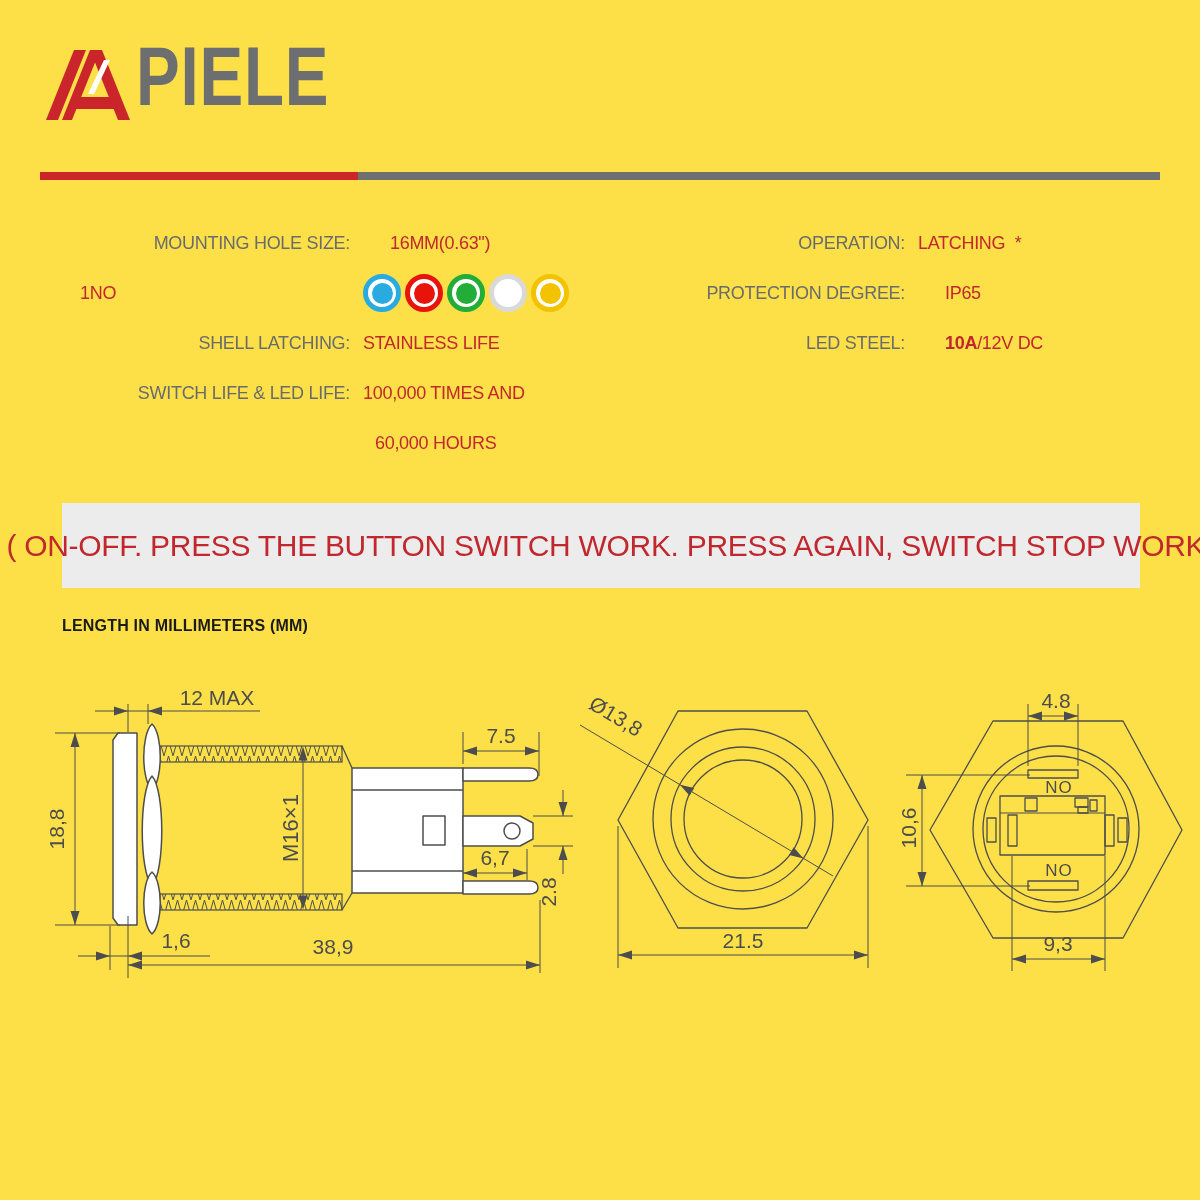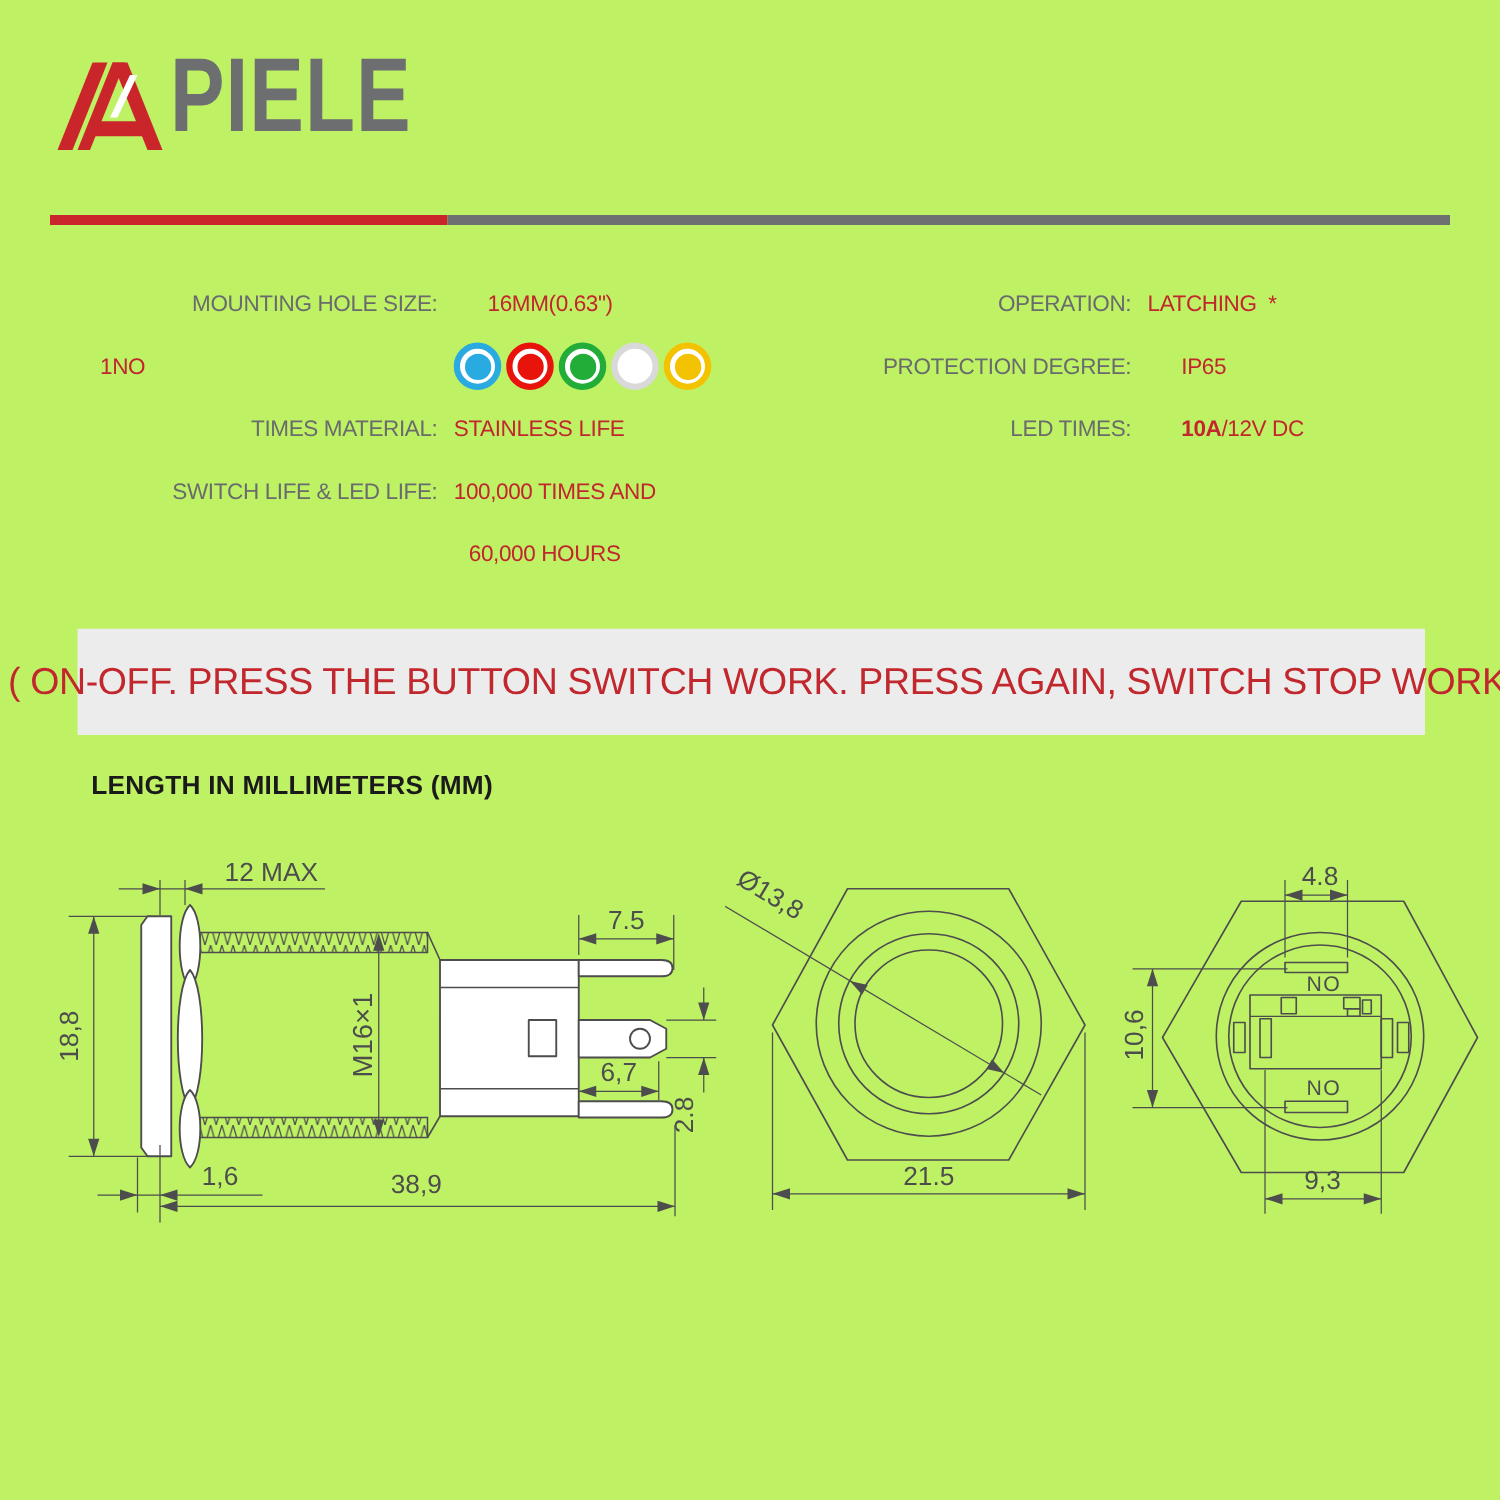--- a/index.html
+++ b/index.html
@@ -1,17 +1,17 @@
 <!DOCTYPE html>
 <html><head>
 <meta charset="utf-8">
 <style>
   html,body{margin:0;padding:0;background:#fff;}
   body{width:1200px;height:1200px;position:relative;font-family:"Liberation Sans",sans-serif;overflow:hidden;}
-  .page{position:absolute;inset:0;background:#bef264;}
+  .page{position:absolute;inset:0;background:#fde047;}
 
   
   .logo-mark{position:absolute;left:44px;top:46px;width:88px;height:74px;}
   .logo-text{position:absolute;left:136px;top:34px;font-size:84px;font-weight:bold;color:#6d6e70;
              line-height:1;letter-spacing:1px;transform:scaleX(0.78);transform-origin:left top;}
   .divider{position:absolute;top:172px;left:40px;width:1120px;height:8px;display:flex;}
   .divider-red{width:318px;height:100%;}
   .divider-gray{flex:1;height:100%;}
 
   
@@ -29,21 +29,21 @@
   .lamp{width:38px;height:38px;border-radius:50%;border:5px solid #ccc;box-sizing:border-box;
         background:#fff;display:flex;align-items:center;justify-content:center;}
   .lamp-core{width:21px;height:21px;border-radius:50%;}
 
   
   .note{position:absolute;left:62px;top:503px;width:1078px;height:85px;background:#ececec;
         display:flex;align-items:center;justify-content:center;color:#c1272d;font-size:30px;
         letter-spacing:-0.3px;white-space:pre;}
 
   
-  .units{position:absolute;left:73px;top:617px;font-size:21px;font-weight:bold;color:#1a1a1a;letter-spacing:0.2px;}
+  .units{position:absolute;left:62px;top:617px;font-size:16px;font-weight:bold;color:#1a1a1a;letter-spacing:0.2px;}
 
   
   .dwg{position:absolute;}
   .ol{fill:#fff;stroke:#4d4d4d;stroke-width:1.5;stroke-linejoin:round;}
   .tl{fill:none;stroke:#4d4d4d;stroke-width:1.3;stroke-linejoin:round;}
   .dl{fill:none;stroke:#4d4d4d;stroke-width:1;}
   .ar{fill:#4d4d4d;stroke:none;}
   .dt{fill:#4d4d4d;font-size:21px;font-family:"Liberation Sans",sans-serif;}
   .nt{fill:#4d4d4d;font-size:17px;letter-spacing:1px;font-family:"Liberation Sans",sans-serif;}
   .ht{fill:url(#thr);stroke:#4d4d4d;stroke-width:1.2;}
@@ -88,24 +88,24 @@
       <span class="lamp" style="border-color: rgb(217, 217, 217);">
           <span class="lamp-core" style="background: rgb(255, 255, 255);"></span>
         </span>
       <span class="lamp" style="border-color: rgb(243, 194, 0);">
           <span class="lamp-core" style="background: rgb(243, 194, 0);"></span>
         </span>
     </div>
 
     <div class="spec-label">PROTECTION DEGREE:</div>
     <div class="spec-value">IP65</div>
-    <div class="spec-label">TIMES MATERIAL:</div>
+    <div class="spec-label">SHELL LATCHING:</div>
     <div class="spec-value-r">STAINLESS LIFE</div>
 
-    <div class="spec-label">LED TIMES:</div>
+    <div class="spec-label">LED STEEL:</div>
     <div class="spec-value"><span class="bold">10A</span><span>/12V DC</span></div>
     <div class="spec-label">SWITCH LIFE &amp; LED LIFE:</div>
     <div class="spec-value-r">100,000 TIMES AND</div>
 
     <div></div>
     <div></div>
     <div></div>
     <div class="spec-value-r2">60,000 HOURS</div>
   </div>
 

